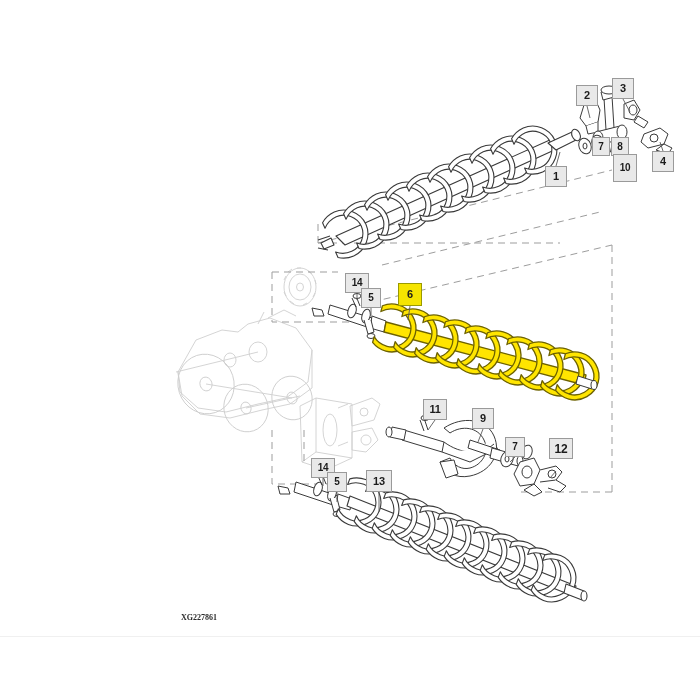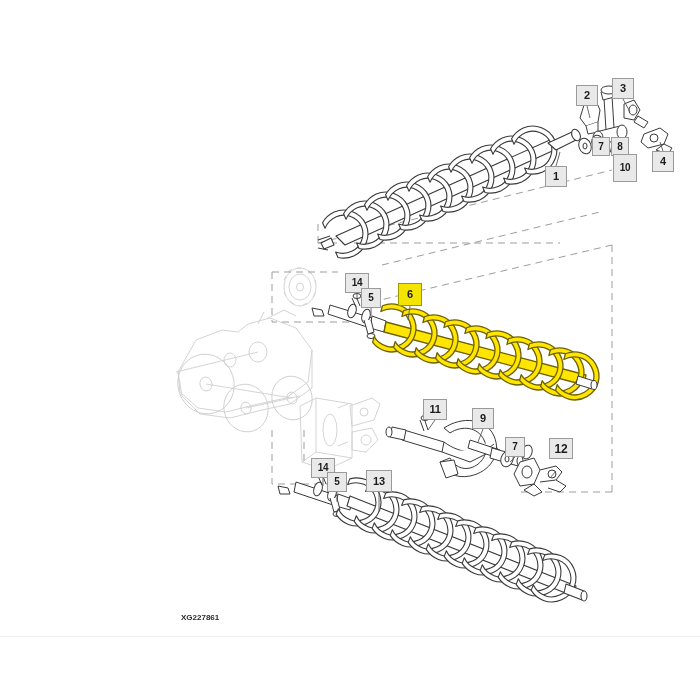--- a/index.html
+++ b/index.html
@@ -48,21 +48,21 @@
     align-items: center;
     justify-content: center;
     letter-spacing: -0.2px;
   }
   .callout.highlight {
     background: #f5e400;
     border-color: #9a9a00;
   }
   .partnum {
     position: absolute;
-    font-family: Liberation Sans, sans-serif;
+    font-family: Liberation Serif, serif;
     font-weight: bold;
     color: #2b2b2b;
     white-space: nowrap;
   }
 </style>
 </head>
 <body>
 
 <div id="page">
 

